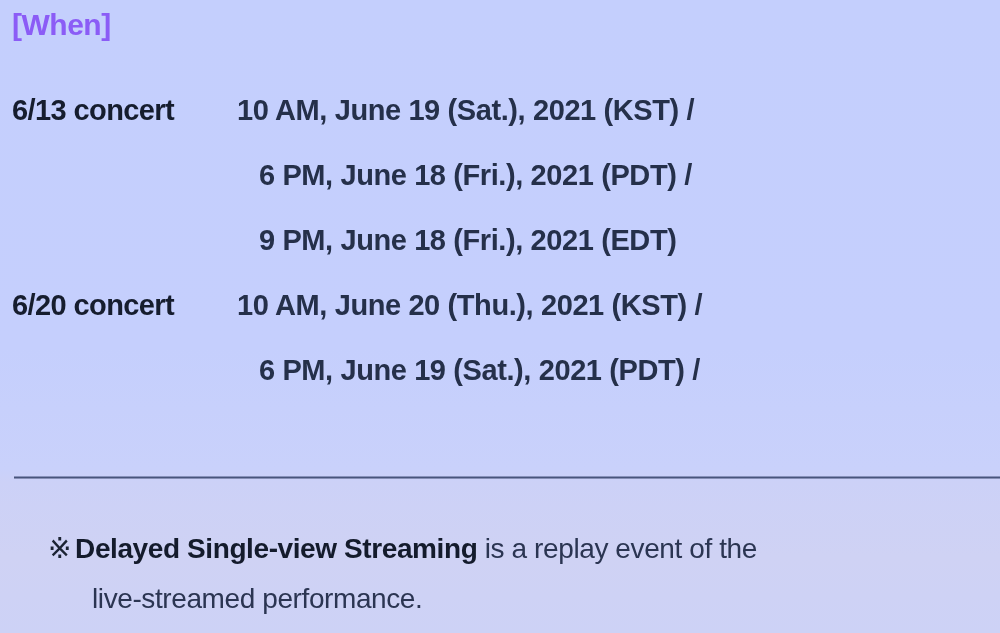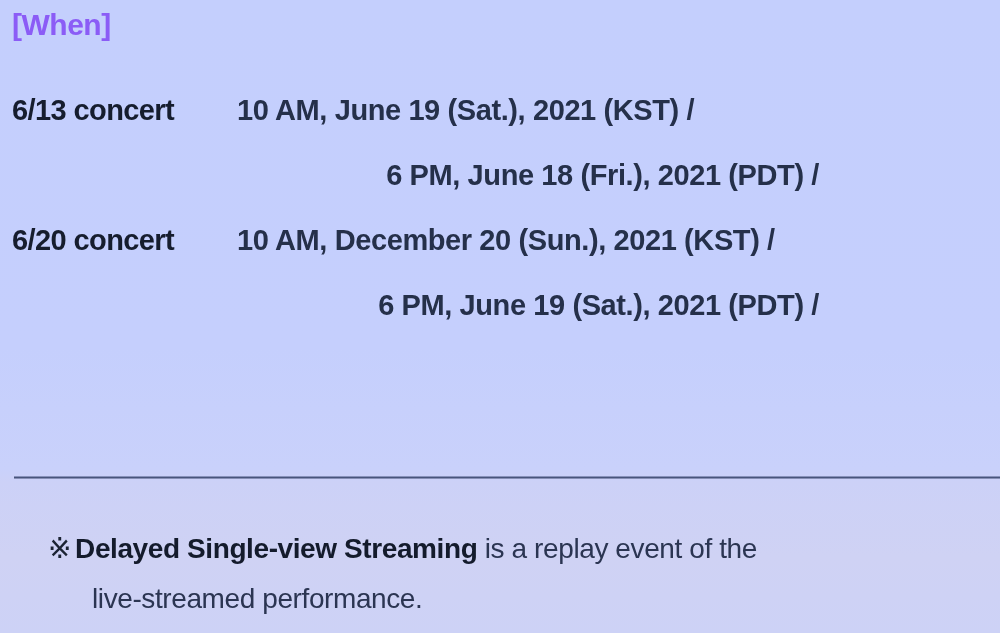--- a/index.html
+++ b/index.html
@@ -74,21 +74,21 @@
     left: 237px;
     width: 560px;
     font-size: 29px;
     font-weight: 700;
     letter-spacing: -0.4px;
     color: #25304a;
     white-space: nowrap;
   }
   .sched-time.indent {
     left: 237px;
-    text-align: right;
+    text-align: left;
     padding-left: 22px;
   }
 
   
   #divider {
     position: absolute;
     left: 14px;
     right: 0;
     top: 476px;
     height: 3px;
@@ -143,24 +143,28 @@
     <div class="sched-row">
       <div class="sched-label">6/13 concert</div>
       <div class="sched-time">10 AM, June 19 (Sat.), 2021 (KST) /</div>
     </div>
 
     <div class="sched-row">
       <div class="sched-label"></div>
       <div class="sched-time indent">6 PM, June 18 (Fri.), 2021 (PDT) /</div>
     </div>
 
+    <div class="sched-row">
+      <div class="sched-label"></div>
+      <div class="sched-time indent">9 PM, June 18 (Fri.), 2021 (EDT)</div>
+    </div>
 
     <div class="sched-row">
       <div class="sched-label">6/20 concert</div>
-      <div class="sched-time">10 AM, December 20 (Sun.), 2021 (KST) /</div>
+      <div class="sched-time">10 AM, June 20 (Thu.), 2021 (KST) /</div>
     </div>
 
     <div class="sched-row">
       <div class="sched-label"></div>
       <div class="sched-time indent">6 PM, June 19 (Sat.), 2021 (PDT) /</div>
     </div>
 
 
   </div>
 

